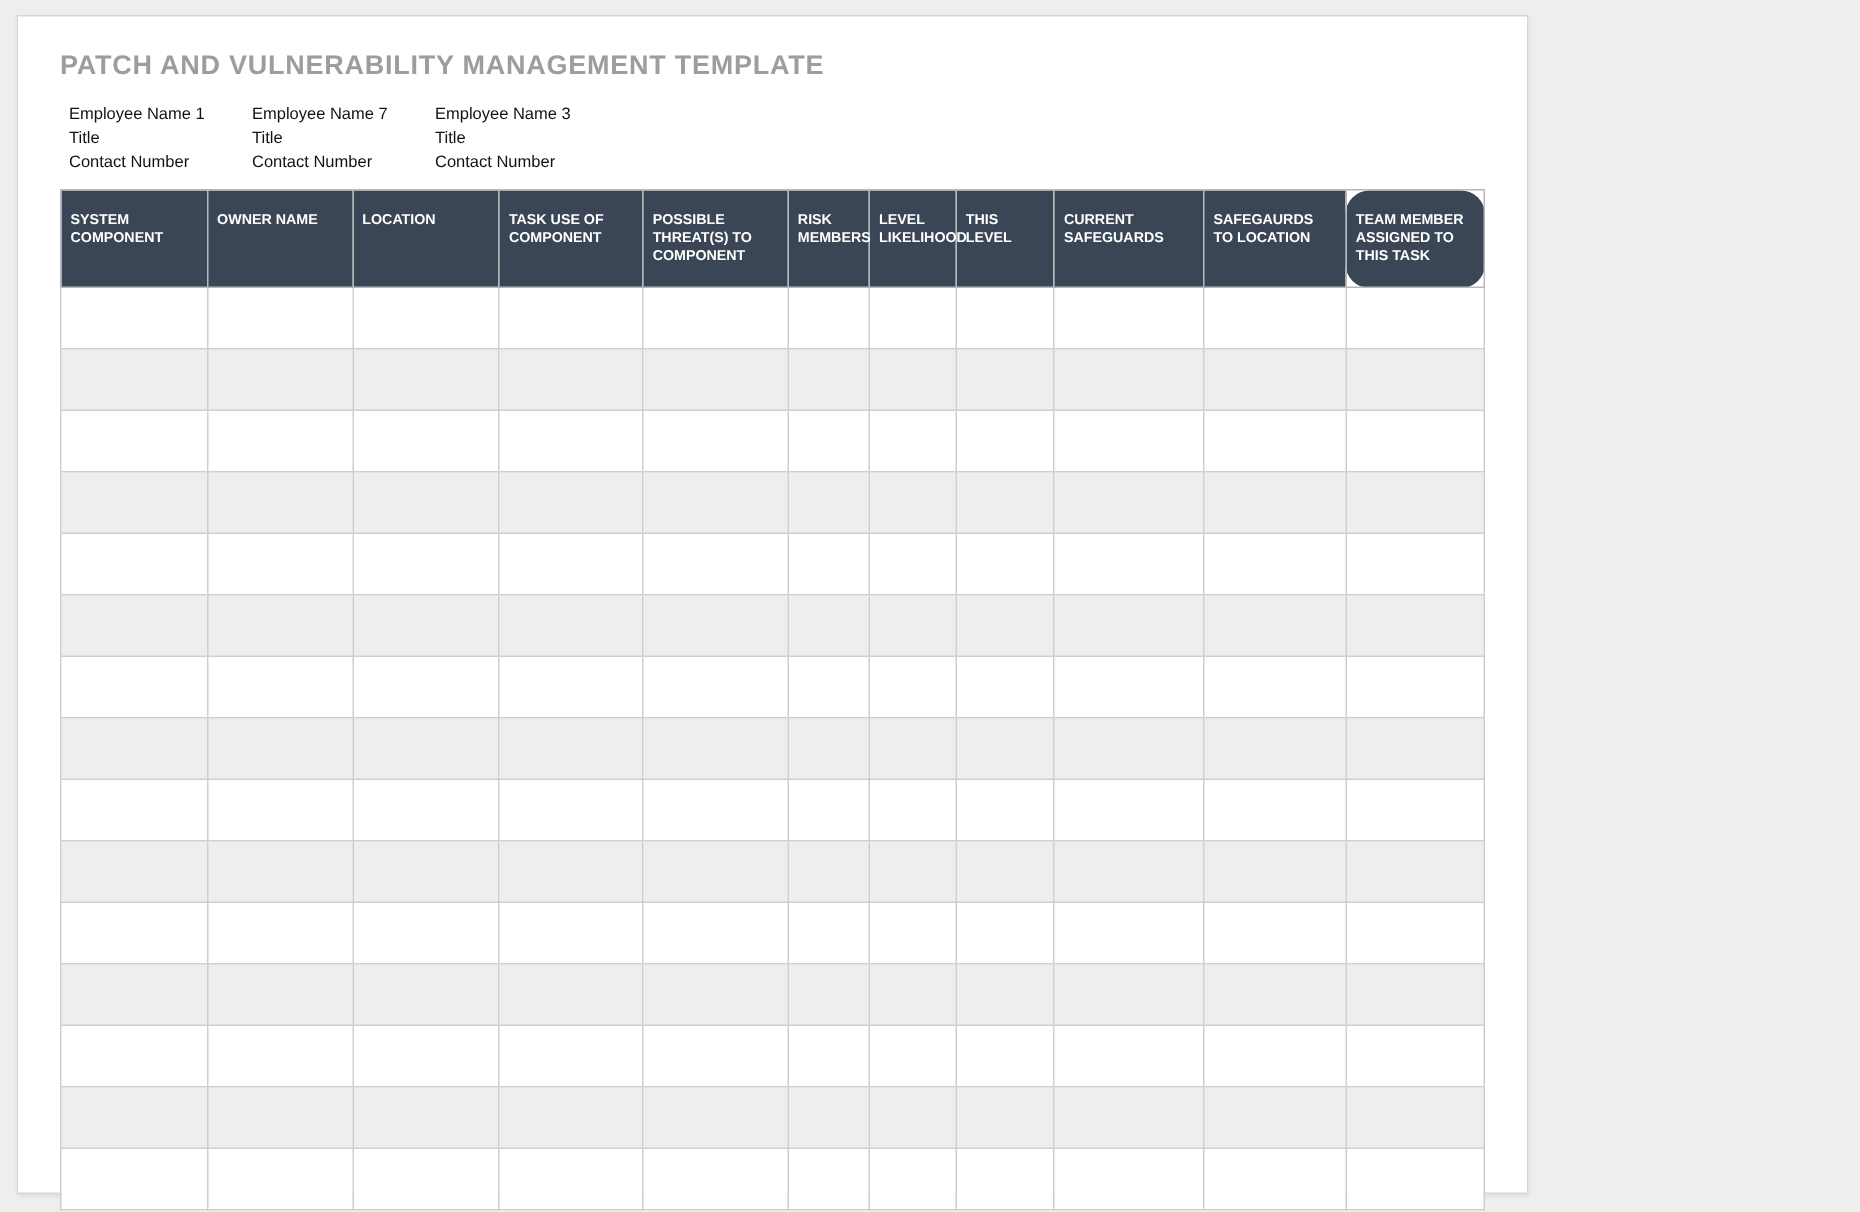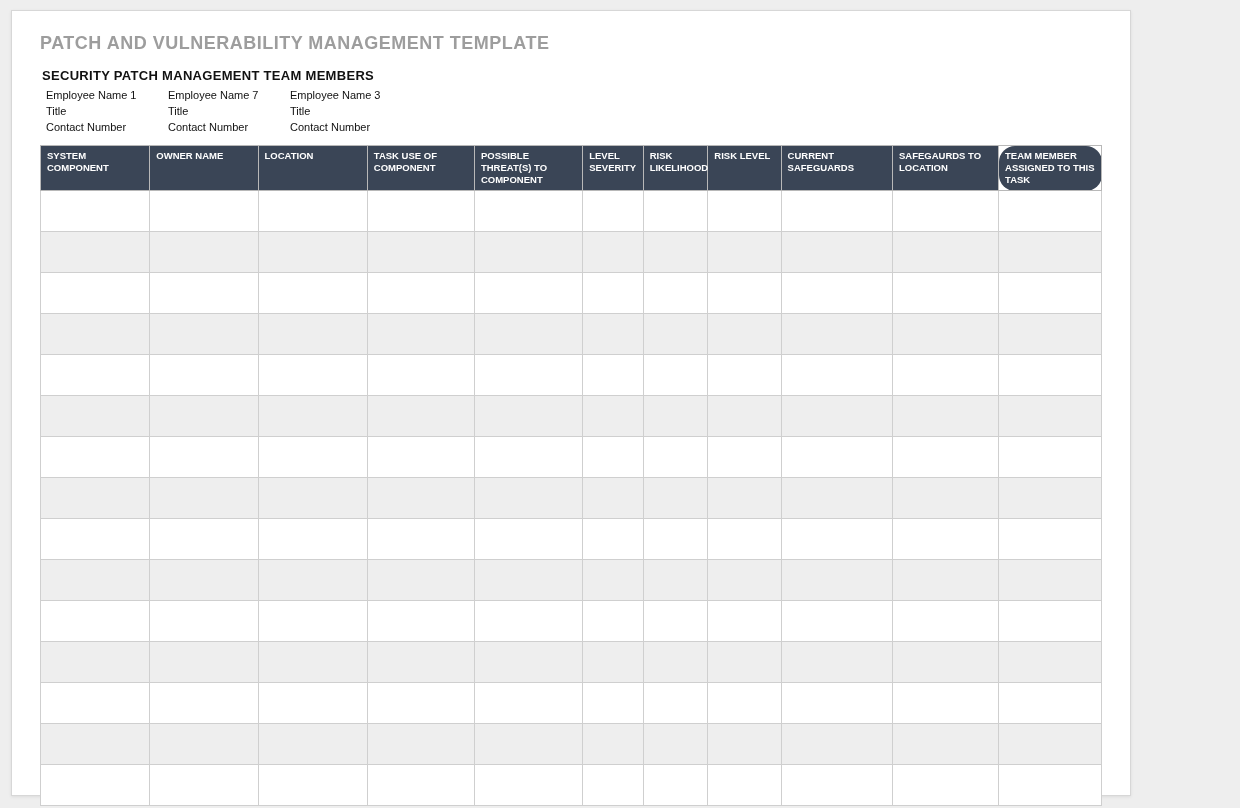--- a/index.html
+++ b/index.html
@@ -8,21 +8,21 @@
     padding: 0;
     background: #eeeeee;
     font-family: Arial, Helvetica, sans-serif;
     width: 1240px;
     height: 808px;
   }
   .page {
     position: absolute;
     left: 11px;
     top: 10px;
-    width: 1120px;
+    width: 1008px;
     height: 786px;
     background: #ffffff;
     border: 1px solid #d7d7d7;
     box-shadow: 0 1px 3px rgba(0,0,0,0.08);
     padding: 22px 28px 20px 28px;
   }
   .doc-title {
     font-size: 18px;
     font-weight: bold;
     letter-spacing: 0.5px;
@@ -56,21 +56,21 @@
     border-collapse: collapse;
     margin-top: 10px;
     table-layout: fixed;
   }
   .grid th {
     background: #3a4556;
     color: #ffffff;
     font-size: 9.5px;
     font-weight: bold;
     text-align: left;
-    padding: 4px 6px;
+    padding: 14px 6px;
     border: 1px solid #b8b8b8;
     vertical-align: top;
     line-height: 12px;
     height: 38px;
   }
   .grid td {
     border: 1px solid #cfcfcf;
     height: 41px;
     padding: 0;
   }
@@ -94,21 +94,20 @@
   .c9 { width: 10.0%; }
   .c10{ width: 9.7%; border-radius: 16px; }
 </style>
 </head>
 <body>
 
 <div class="page">
 
   <div class="doc-title">PATCH AND VULNERABILITY MANAGEMENT TEMPLATE</div>
 
-  <div class="section-title">SECURITY PATCH MANAGEMENT TEAM MEMBERS</div>
 
   <div class="team-row">
     <div class="team-col">
       <div>Employee Name 1</div>
       <div>Title</div>
       <div>Contact Number</div>
     </div>
     <div class="team-col">
       <div>Employee Name 7</div>
       <div>Title</div>
@@ -122,23 +121,23 @@
   </div>
 
   <table class="grid">
     <thead>
       <tr>
         <th class="c0">SYSTEM COMPONENT</th>
         <th class="c1">OWNER NAME</th>
         <th class="c2">LOCATION</th>
         <th class="c3">TASK USE OF COMPONENT</th>
         <th class="c4">POSSIBLE THREAT(S) TO COMPONENT</th>
-        <th class="c5">LEVEL SEVERITY</th>
-        <th class="c6">RISK LIKELIHOOD</th>
-        <th class="c7">RISK LEVEL</th>
+        <th class="c5">RISK MEMBERS</th>
+        <th class="c6">LEVEL LIKELIHOOD</th>
+        <th class="c7">THIS LEVEL</th>
         <th class="c8">CURRENT SAFEGUARDS</th>
         <th class="c9">SAFEGAURDS TO LOCATION</th>
         <th class="c10">TEAM MEMBER ASSIGNED TO THIS TASK</th>
       </tr>
     </thead>
     <tbody id="grid-body">
     <tr>
           <td></td>
           <td></td>
           <td></td>

